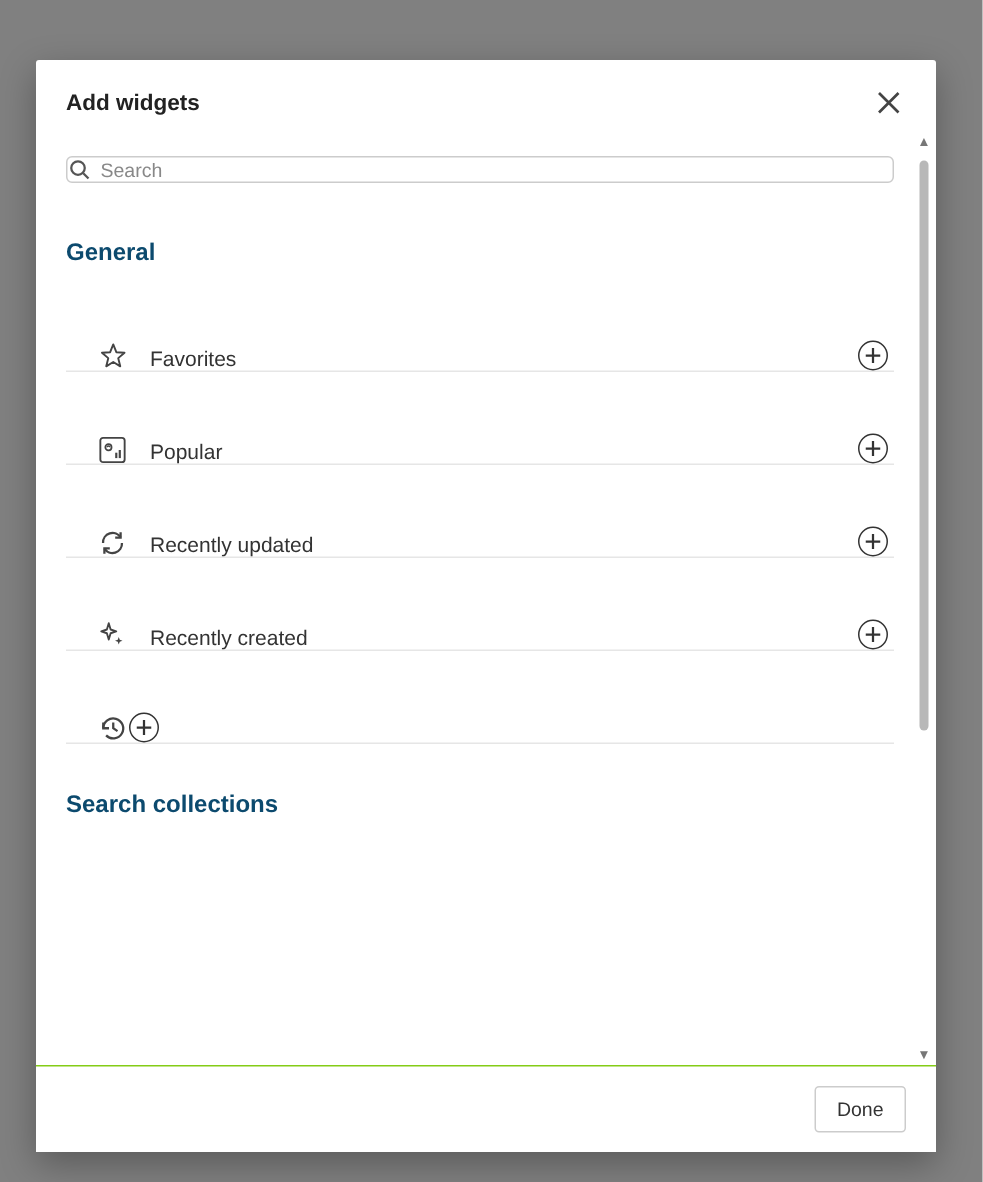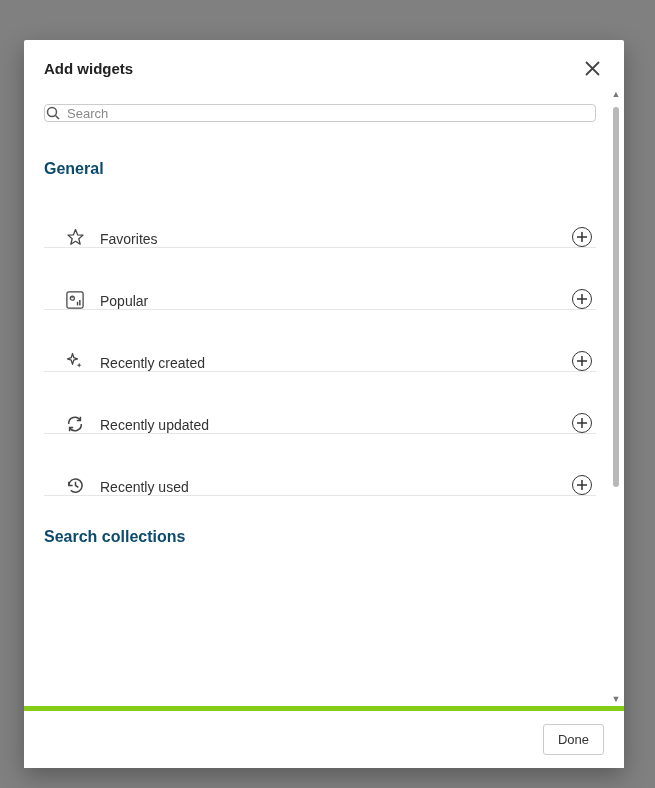--- a/index.html
+++ b/index.html
@@ -115,21 +115,21 @@
       border: 1.6px solid #333;
       display: flex;
       align-items: center;
       justify-content: center;
       cursor: pointer;
       color: #333;
       margin-right: 4px;
     }
     .section-gap { height: 32px; }
     .modal-footer {
-      border-top: 5px solid #84cc16;
+      border-top: 1px solid #84cc16;
       padding: 13px 20px;
       display: flex;
       justify-content: flex-end;
       background: #fff;
     }
     .done-btn {
       border: 1px solid #ccc;
       background: #fff;
       border-radius: 3px;
       padding: 7px 14px;
@@ -216,59 +216,58 @@
         <span class="item-label">Popular</span>
         <div class="add-btn">
           <svg width="10" height="10" viewBox="0 0 10 10">
               <path d="M5 0 V10 M0 5 H10" stroke="currentColor" stroke-width="1.5"></path>
             </svg>
         </div>
       </div>
 
       <div class="item-row">
         <span class="item-icon">
-          <svg width="20" height="20" viewBox="0 0 24 24">
-              <path d="M9 3 L10.5 8 L15 9.5 L10.5 11 L9 16 L7.5 11 L3 9.5 L7.5 8 Z" fill="none" stroke="#444" stroke-width="1.5" stroke-linejoin="round"></path>
-              <path d="M17 14 L17.8 16.2 L20 17 L17.8 17.8 L17 20 L16.2 17.8 L14 17 L16.2 16.2 Z" fill="#444"></path>
-            </svg>
-        </span>
-        <span class="item-label">Recently created</span>
-        <div class="add-btn">
-          <svg width="10" height="10" viewBox="0 0 10 10">
-              <path d="M5 0 V10 M0 5 H10" stroke="currentColor" stroke-width="1.5"></path>
-            </svg>
-        </div>
-      </div>
-
-      <div class="item-row">
-        <span class="item-icon">
           <svg width="18" height="18" viewBox="0 0 20 20">
               <path d="M3 10 A7 7 0 0 1 16 6" fill="none" stroke="#444" stroke-width="1.7"></path>
               <path d="M16 2 L16 6 L12 6" fill="none" stroke="#444" stroke-width="1.7"></path>
               <path d="M17 10 A7 7 0 0 1 4 14" fill="none" stroke="#444" stroke-width="1.7"></path>
               <path d="M4 18 L4 14 L8 14" fill="none" stroke="#444" stroke-width="1.7"></path>
             </svg>
         </span>
         <span class="item-label">Recently updated</span>
         <div class="add-btn">
           <svg width="10" height="10" viewBox="0 0 10 10">
               <path d="M5 0 V10 M0 5 H10" stroke="currentColor" stroke-width="1.5"></path>
             </svg>
         </div>
       </div>
 
       <div class="item-row">
         <span class="item-icon">
+          <svg width="20" height="20" viewBox="0 0 24 24">
+              <path d="M9 3 L10.5 8 L15 9.5 L10.5 11 L9 16 L7.5 11 L3 9.5 L7.5 8 Z" fill="none" stroke="#444" stroke-width="1.5" stroke-linejoin="round"></path>
+              <path d="M17 14 L17.8 16.2 L20 17 L17.8 17.8 L17 20 L16.2 17.8 L14 17 L16.2 16.2 Z" fill="#444"></path>
+            </svg>
+        </span>
+        <span class="item-label">Recently created</span>
+        <div class="add-btn">
+          <svg width="10" height="10" viewBox="0 0 10 10">
+              <path d="M5 0 V10 M0 5 H10" stroke="currentColor" stroke-width="1.5"></path>
+            </svg>
+        </div>
+      </div>
+
+      <div class="item-row">
+        <span class="item-icon">
           <svg width="19" height="19" viewBox="0 0 20 20">
               <path d="M3 10 A7 7 0 1 1 5 15" fill="none" stroke="#444" stroke-width="1.6"></path>
               <path d="M3 6 L3 10 L7 10" fill="none" stroke="#444" stroke-width="1.6"></path>
               <path d="M10 6 L10 10 L13 12" fill="none" stroke="#444" stroke-width="1.6"></path>
             </svg>
         </span>
-        <span class="item-label">Recently used</span>
         <div class="add-btn">
           <svg width="10" height="10" viewBox="0 0 10 10">
               <path d="M5 0 V10 M0 5 H10" stroke="currentColor" stroke-width="1.5"></path>
             </svg>
         </div>
       </div>
 
       <div class="section-gap"></div>
 
       <div class="section-title">Search collections</div>

